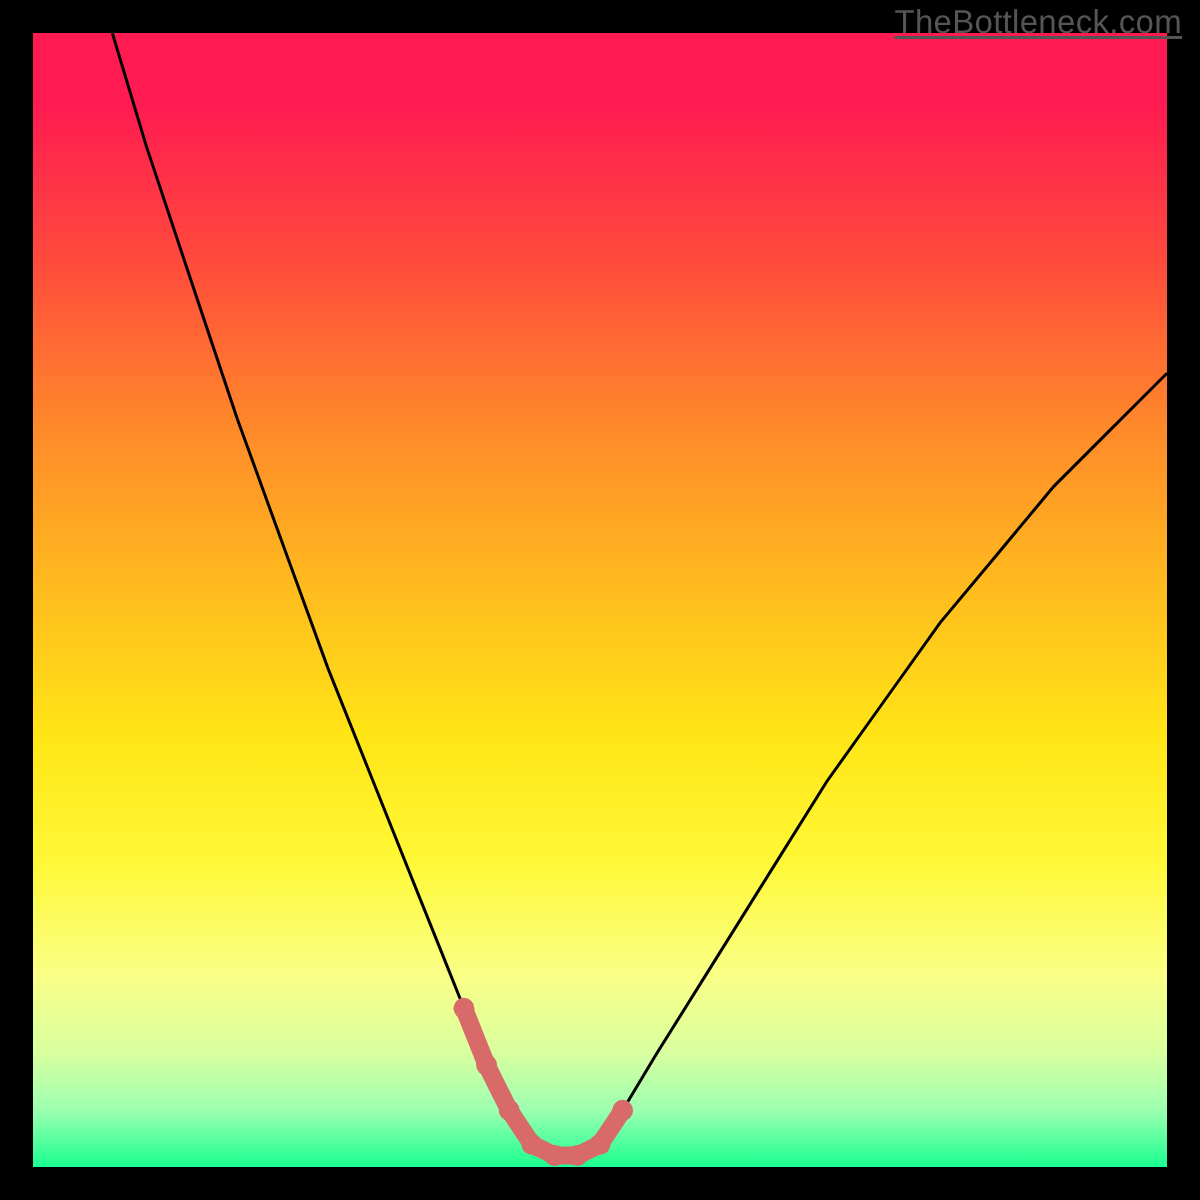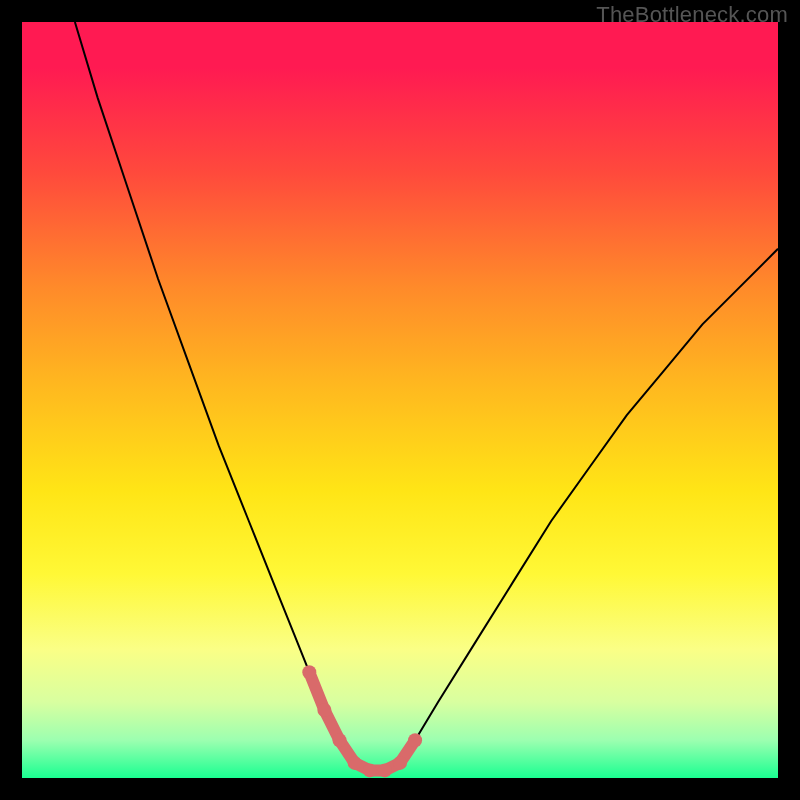--- a/index.html
+++ b/index.html
@@ -12,20 +12,21 @@
   }
   .watermark {
     position: absolute;
     top: 2px;
     right: 12px;
     font-family: Arial, Helvetica, sans-serif;
     font-size: 22px;
     color: #555;
     letter-spacing: 0.2px;
     z-index: 10;
+    text-decoration: underline;
   }
   .plot {
     position: absolute;
     left: 22px;
     top: 22px;
     width: 756px;
     height: 756px;
     overflow: hidden;
   }
   .gradient {

